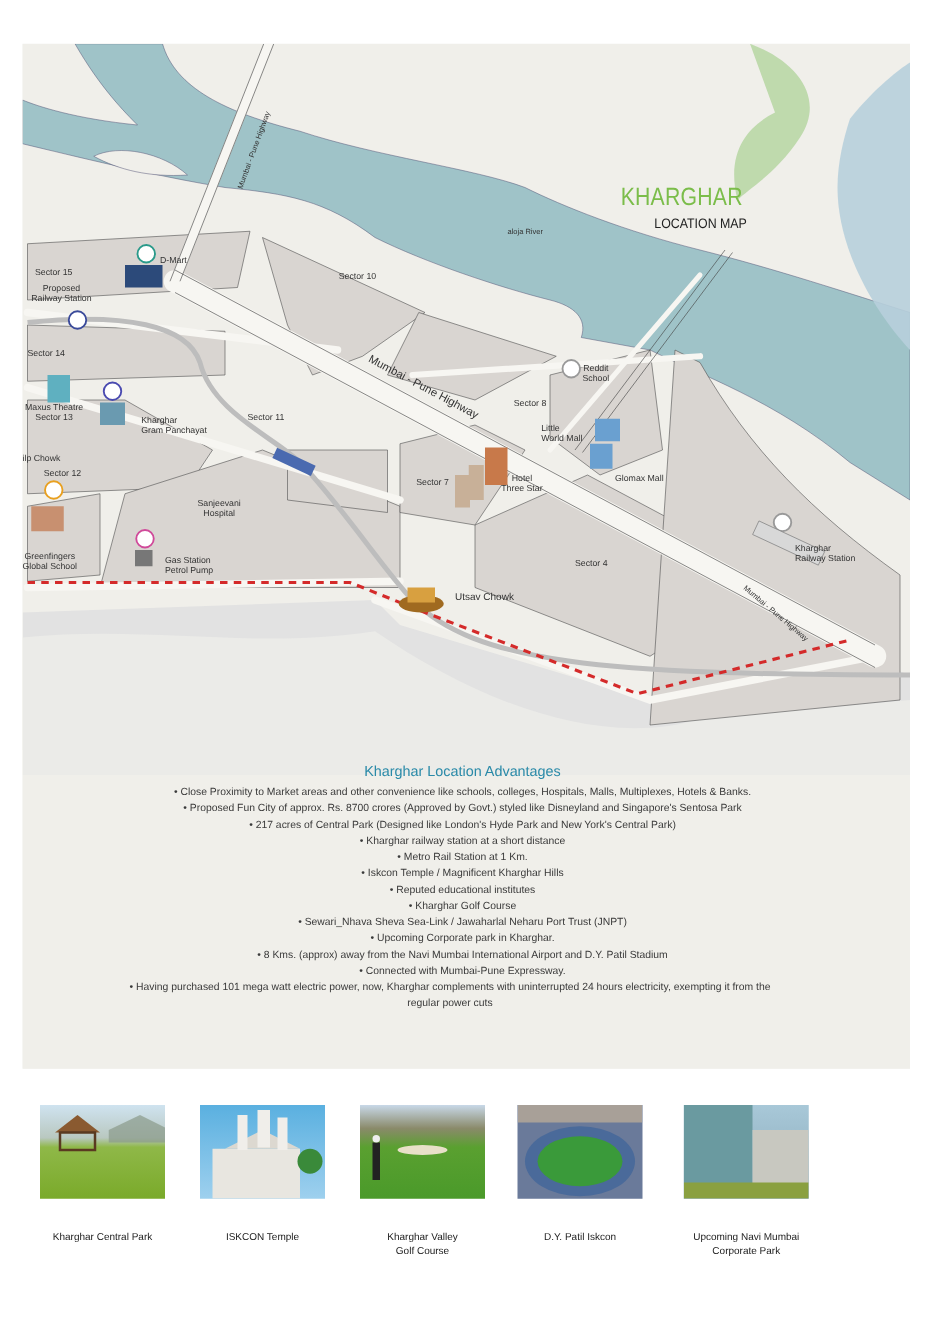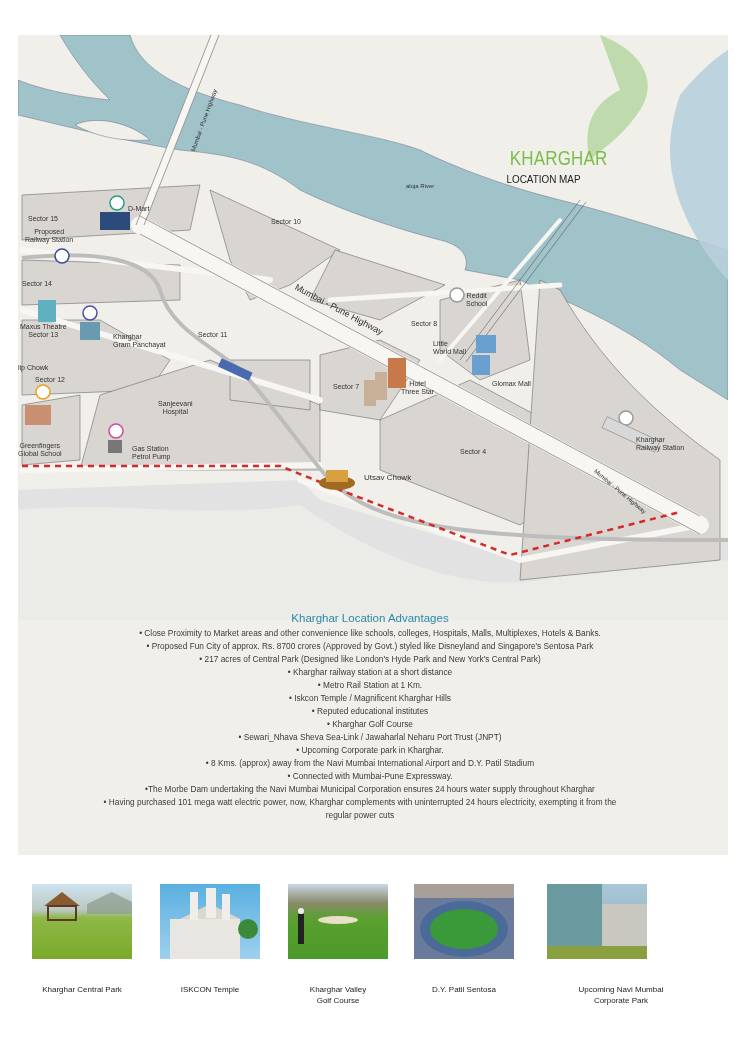--- a/index.html
+++ b/index.html
@@ -1,21 +1,21 @@
 <!DOCTYPE html>
 <html><head>
 <meta charset="utf-8">
 <style>
   html,body{margin:0;padding:0;background:#ffffff;}
   body{width:745px;height:1054px;position:relative;overflow:hidden;font-family:"Liberation Sans",sans-serif;}
   .frame{position:absolute;left:18px;top:35px;width:710px;height:820px;background:#f0efea;overflow:hidden;}
   svg.map{position:absolute;left:0;top:0;}
   .lbl{position:absolute;font-size:7px;color:#333;line-height:1.15;text-align:center;white-space:nowrap;}
   .lbl.l{text-align:left;}
-  .title{position:absolute;left:500px;top:147px;width:130px;text-align:left;}
+  .title{position:absolute;left:474px;top:147px;width:130px;text-align:right;}
   .title .big{font-family:"Liberation Sans",sans-serif;font-size:20px;color:#7bbd4a;letter-spacing:0.2px;line-height:22px;font-stretch:condensed;transform:scaleX(0.85);display:block;}
   .title .small{font-size:11px;color:#222;line-height:14px;display:block;margin-top:3px;transform:scaleX(0.9);}
   .adv{position:absolute;left:90px;top:612px;width:560px;text-align:center;}
   .adv h3{margin:0 0 3px 0;font-size:11.5px;font-weight:normal;color:#2a8aa8;}
   .adv ul{list-style:none;margin:0;padding:0;}
   .adv li{font-size:8.3px;color:#3a3a3a;line-height:13px;white-space:nowrap;}
   .adv li.wrap{white-space:normal;width:540px;}
   .photo{position:absolute;width:100px;height:75px;overflow:hidden;}
   .cap{position:absolute;top:984px;width:130px;text-align:center;font-size:8px;color:#222;line-height:11px;}
 </style>
@@ -151,21 +151,20 @@
     <li>• 217 acres of Central Park (Designed like London's Hyde Park and New York's Central Park)</li>
     <li>• Kharghar railway station at a short distance</li>
     <li>• Metro Rail Station at 1 Km.</li>
     <li>• Iskcon Temple / Magnificent Kharghar Hills</li>
     <li>• Reputed educational institutes</li>
     <li>• Kharghar Golf Course</li>
     <li>• Sewari_Nhava Sheva Sea-Link /  Jawaharlal Neharu Port Trust (JNPT)</li>
     <li>• Upcoming Corporate park in Kharghar.</li>
     <li>• 8 Kms. (approx) away from the Navi Mumbai International Airport and D.Y. Patil Stadium</li>
     <li>• Connected with Mumbai-Pune Expressway.</li>
-    <li>•The Morbe Dam undertaking the Navi Mumbai Municipal Corporation ensures 24 hours water supply throughout Kharghar</li>
     <li class="wrap">• Having purchased 101 mega watt electric power, now, Kharghar complements with uninterrupted 24 hours electricity, exempting it from the regular power cuts</li>
   </ul>
 </div>
 
 <div class="photo" style="left:32px;top:884px;background:linear-gradient(#cfe3f0 0%,#b9c8c0 35%,#8fb848 45%,#7aaa2a 100%);">
   <svg width="100" height="75">
       <polygon points="12,22 30,8 48,22" fill="#8a5a30"></polygon>
       <rect x="16" y="22" width="28" height="14" fill="none" stroke="#5a3a20" stroke-width="2"></rect>
       <polygon points="55,20 80,8 100,18 100,30 55,30" fill="#8a9a8a" opacity="0.7"></polygon>
     </svg>
@@ -199,15 +198,15 @@
       <rect x="0" y="0" width="55" height="65" fill="#6a9aa0"></rect>
       <rect x="55" y="20" width="45" height="45" fill="#c8c8c0"></rect>
       <rect x="0" y="62" width="100" height="13" fill="#8aa040"></rect>
     </svg>
 </div>
 
 <div class="cap" style="left:17px;">Kharghar Central Park</div>
 <div class="cap" style="left:145px;">ISKCON Temple</div>
 <div class="cap" style="left:273px;white-space:pre-line;">Kharghar Valley
 Golf Course</div>
-<div class="cap" style="left:399px;">D.Y. Patil Sentosa</div>
-<div class="cap" style="left:556px;white-space:pre-line;">Upcoming Navi Mumbai
+<div class="cap" style="left:399px;">D.Y. Patil Iskcon</div>
+<div class="cap" style="left:532px;white-space:pre-line;">Upcoming Navi Mumbai
 Corporate Park</div>
 
 </body></html>

